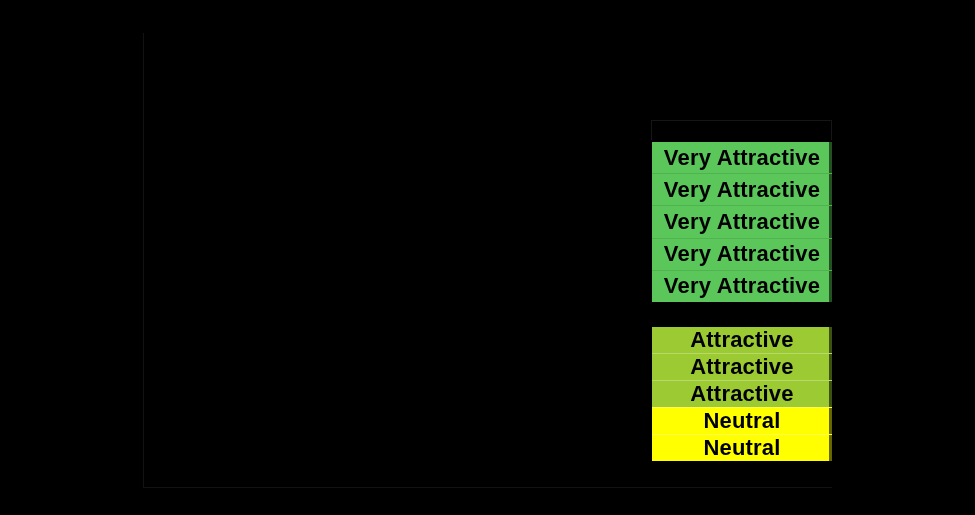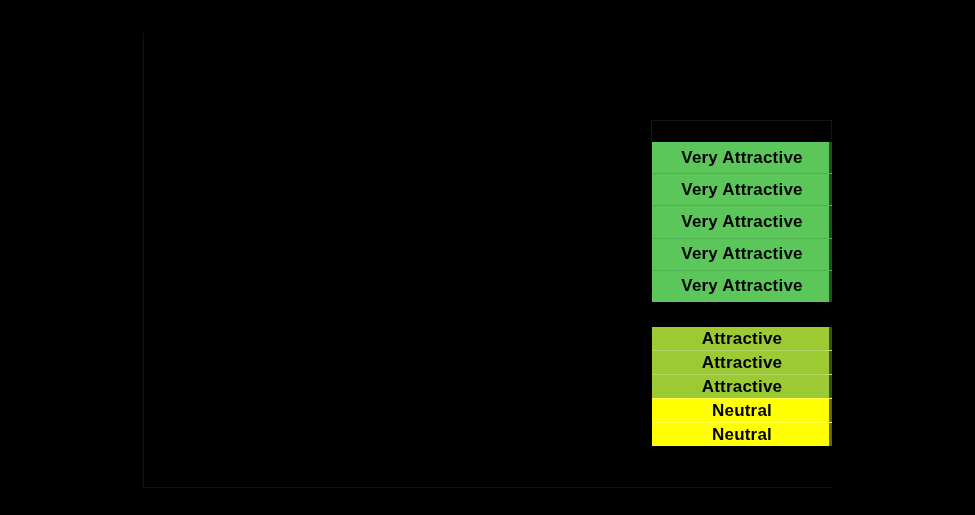--- a/index.html
+++ b/index.html
@@ -38,30 +38,29 @@
     top: 140px;
     height: 162px;
     border-top: 2px solid rgba(0,0,0,0.50);
     border-left: 1px solid rgba(0,0,0,0.35);
   }
   .block-lower {
     top: 327px;
     height: 121px;
     border-left: 1px solid rgba(0,0,0,0.35);
     border-bottom: 2px solid rgba(0,0,0,0.45);
-    justify-content: center;
   }
   .rating-cell {
     flex: 1;
     position: relative;
     display: flex;
     align-items: center;
     justify-content: center;
     font-weight: bold;
-    font-size: 17px;
+    font-size: 22px;
     color: #000000;
     letter-spacing: 0.2px;
   }
   
   .rating-cell::after {
     content: "";
     position: absolute;
     top: 0;
     right: 0;
     width: 3px;

